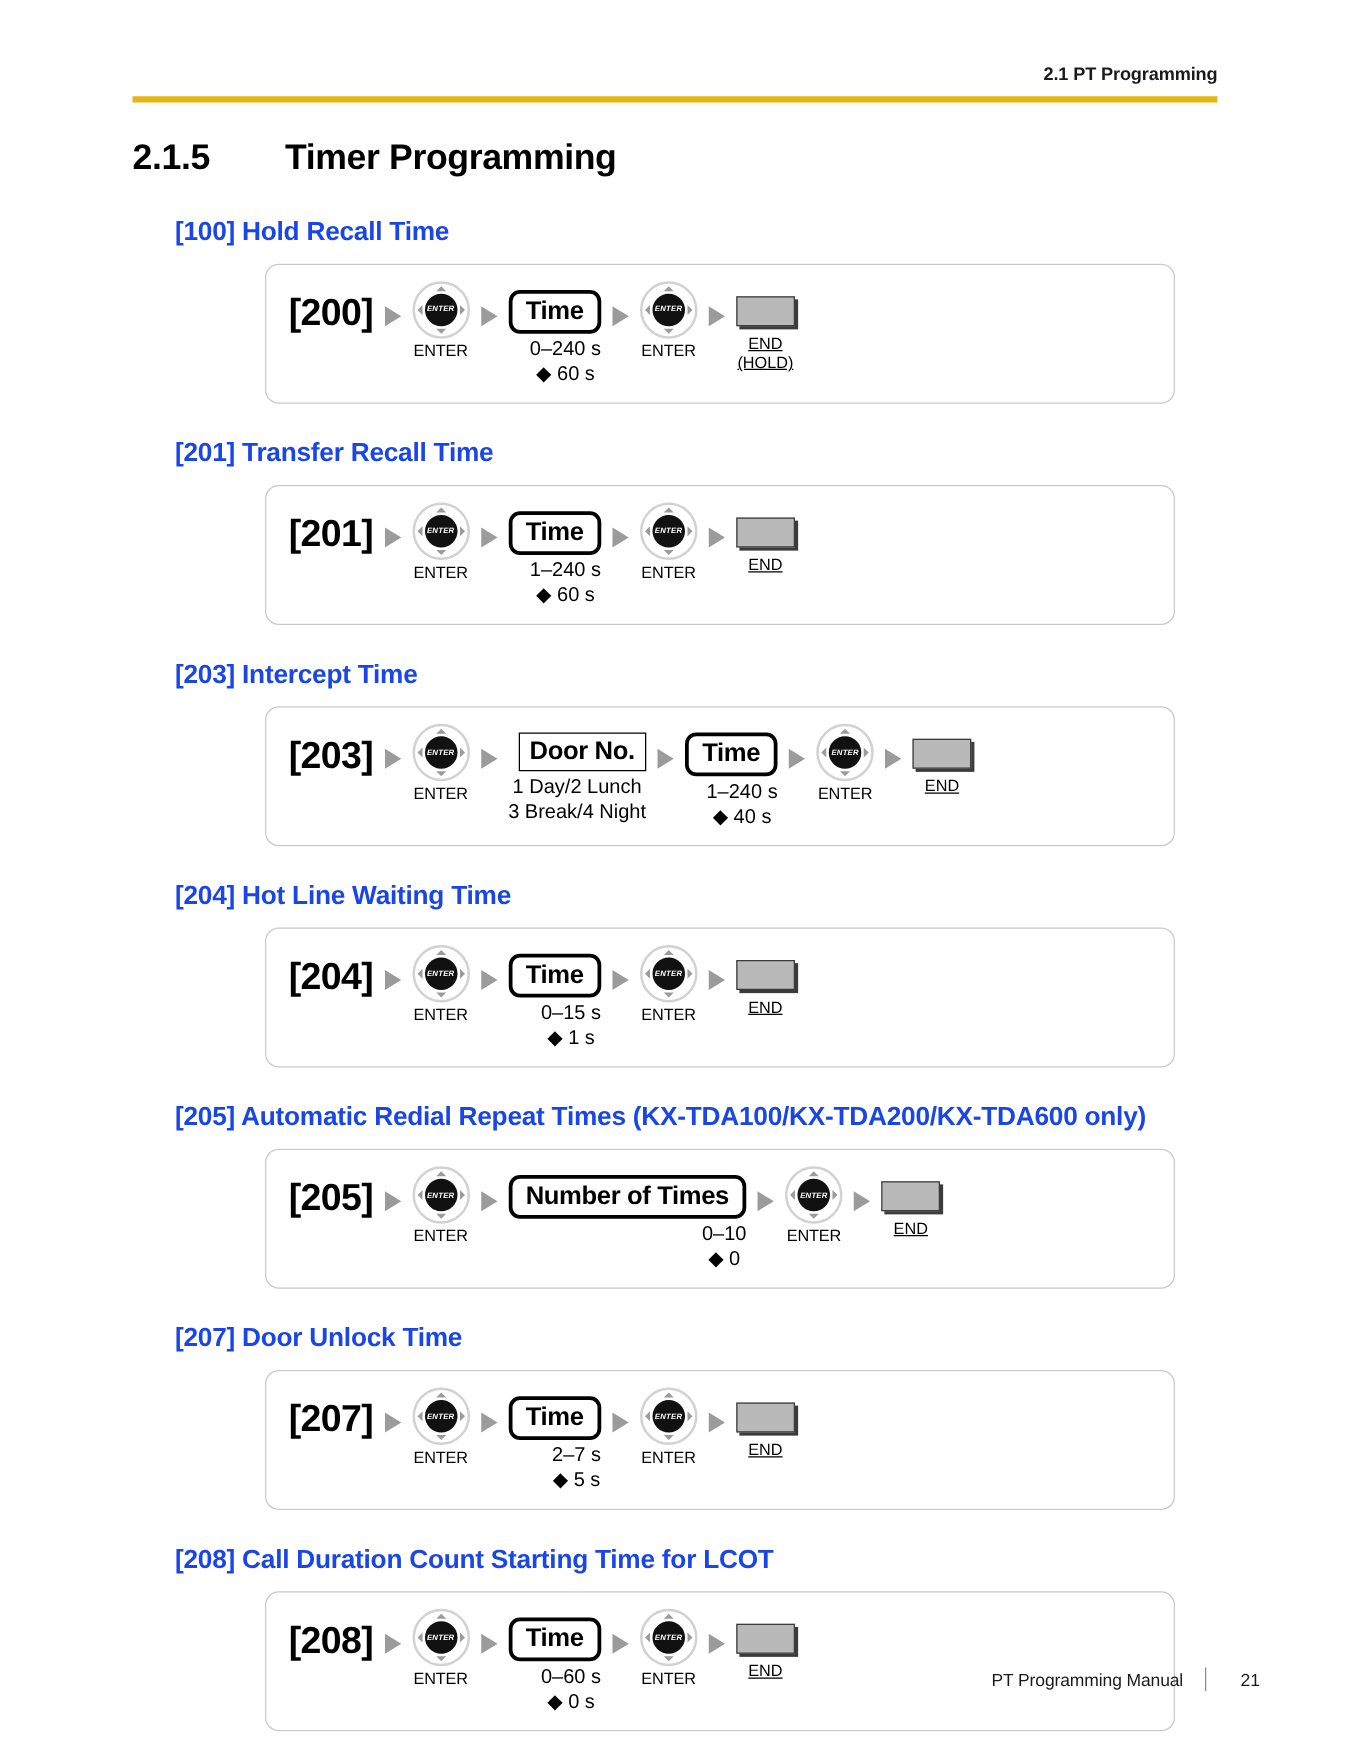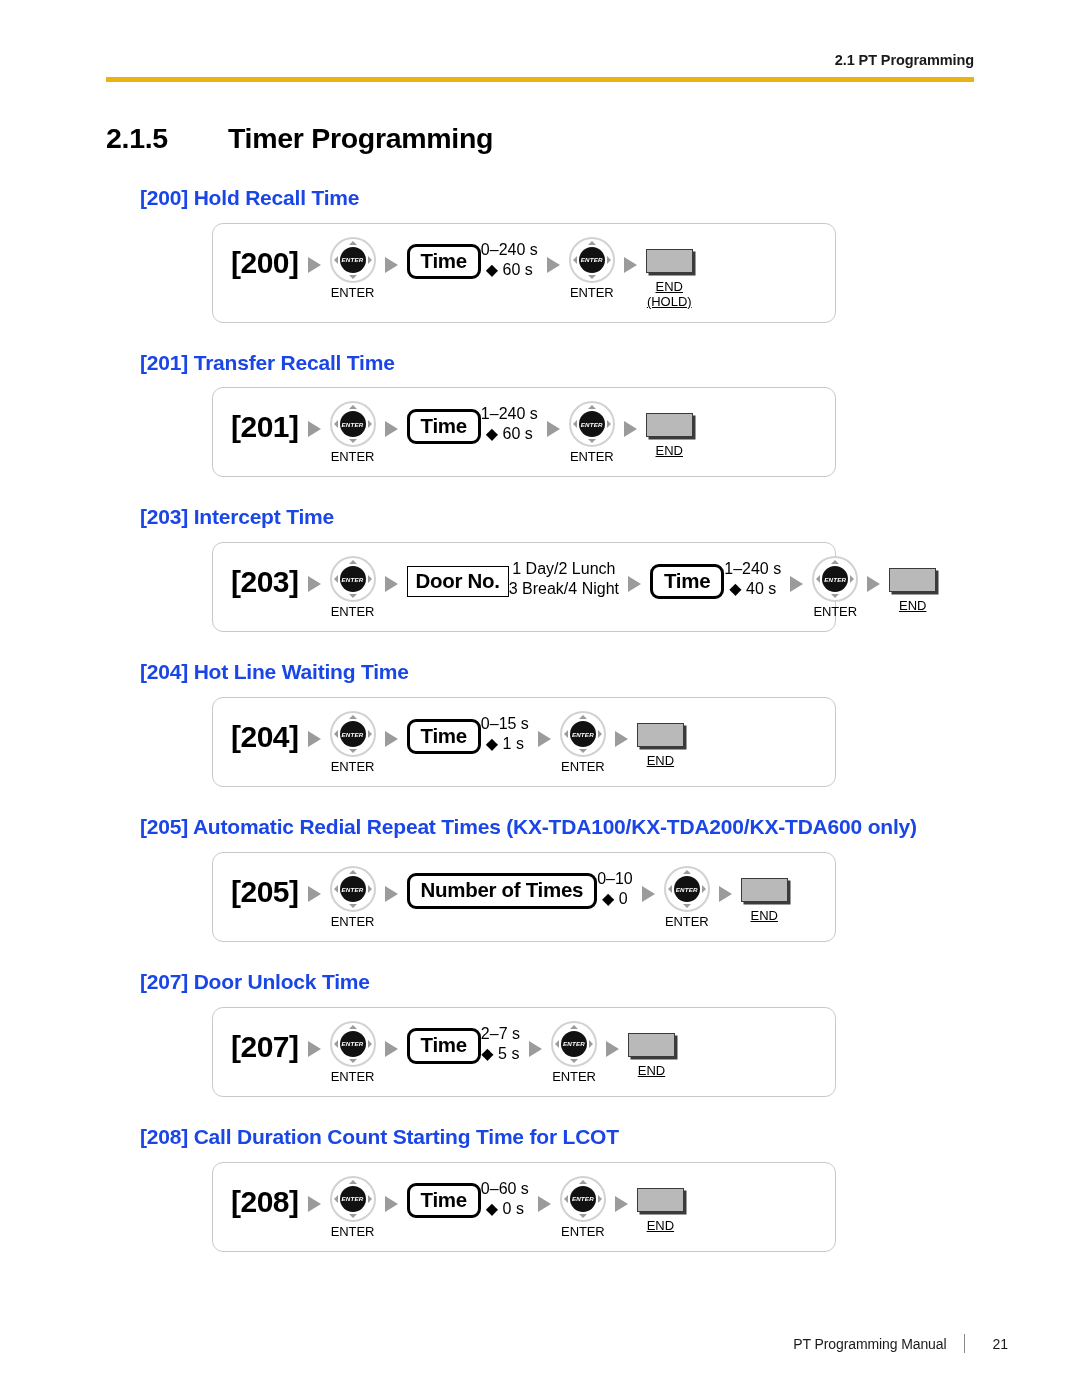--- a/index.html
+++ b/index.html
@@ -41,38 +41,38 @@
   
   .chapter-title {
     display: flex;
     align-items: baseline;
     margin-top: 28px;
     font-size: 28.5px;
     font-weight: bold;
     letter-spacing: -0.3px;
     color: #000;
   }
-  .chapter-num { width: 122px; flex: none; margin-top: 12px; }
+  .chapter-num { width: 122px; flex: none; }
 
   .sec-head {
     color: #1a46e8;
     font-size: 21px;
     font-weight: bold;
     letter-spacing: -0.2px;
     line-height: 1.28;
     margin: 0 0 11px 34px;
     max-width: 800px;
   }
   .sec-head.first { margin-top: 30px; }
   .sec-head.spaced { margin-top: 27px; }
 
   
   .flow-box {
     margin: 0 0 0 106px;
-    width: 624px;
+    width: 728px;
     box-sizing: border-box;
     border: 1.6px solid #c9c9c9;
     border-radius: 11px;
     background: #fff;
     padding: 13px 18px 12px 18px;
     min-height: 68px;
   }
   .flow-row {
     display: flex;
     align-items: flex-start;
@@ -133,21 +133,21 @@
   .nav-key i.left  { left: 2px;  top: 50%; margin-top:-4px;  border-right-color: #9b9b9b; border-left-width:0; }
   .nav-key i.right { right: 2px; top: 50%; margin-top:-4px;  border-left-color: #9b9b9b; border-right-width:0; }
   .nav-label {
     margin-top: 2px;
     font-size: 13px;
     letter-spacing: -0.1px;
     white-space: nowrap;
   }
 
   
-  .val-wrap { display:flex; flex-direction:row; align-items:center; flex:none; }
+  .val-wrap { display:flex; flex-direction:column; align-items:flex-end; flex:none; }
   .val-box {
     border: 3.4px solid #000;
     border-radius: 9px;
     background: #fff;
     font-size: 20.5px;
     font-weight: bold;
     letter-spacing: -0.3px;
     padding: 2px 11px 3px 11px;
     line-height: 1.18;
     margin-top: 7px;
@@ -213,21 +213,21 @@
 
   <div class="running-head">2.1 PT Programming</div>
   <div class="rule-gold"></div>
 
   <div class="chapter-title">
     <span class="chapter-num">2.1.5</span>
     <span>Timer Programming</span>
   </div>
 
   <div id="sections">
-      <h2 class="sec-head first">[200] Hold Recall Time</h2>
+      <h2 class="sec-head first">[100] Hold Recall Time</h2>
       <div class="flow-box">
         <div class="flow-row">
           <div class="cell code-cell">[200]</div>
           <span class="tri"></span>
           <div class="nav-wrap">
             <div class="nav-key">
               <i class="up"></i>
               <i class="down"></i>
               <i class="left"></i>
               <i class="right"></i>

